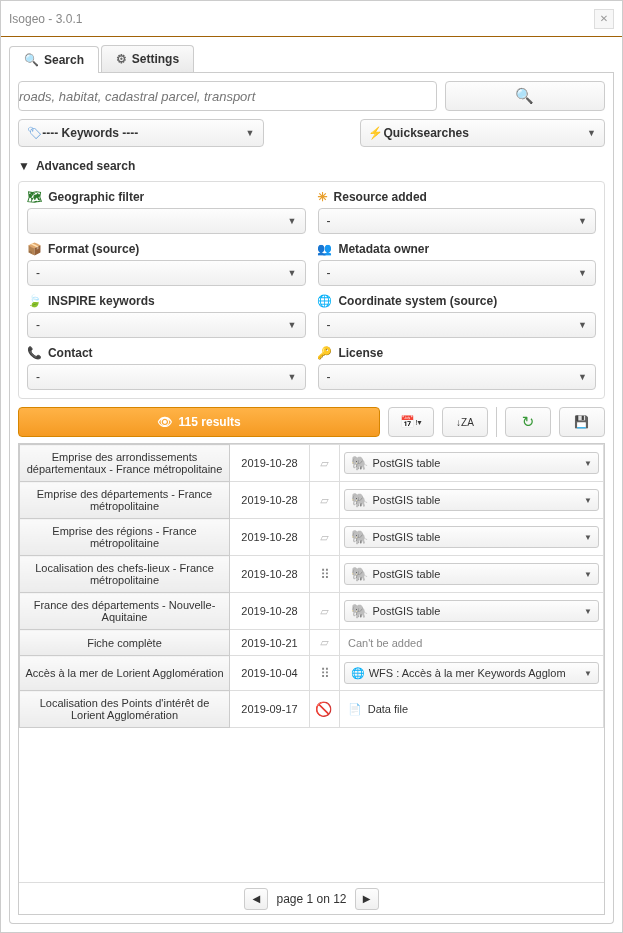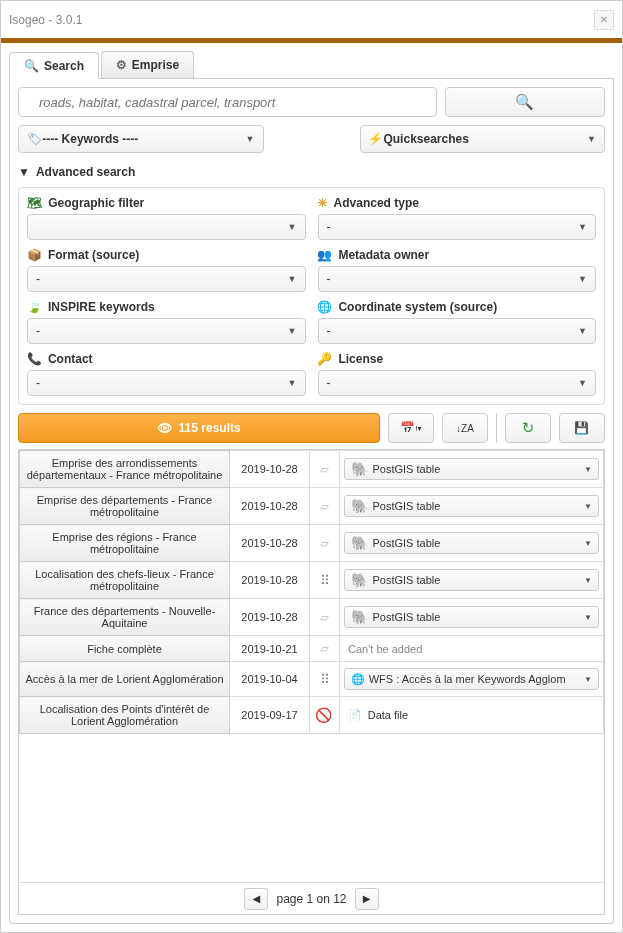--- a/index.html
+++ b/index.html
@@ -1,27 +1,27 @@
 <!DOCTYPE html>
 <html><head>
 <meta charset="utf-8">
 <style>
 * { box-sizing: border-box; margin: 0; padding: 0; }
 body { font-family: "Segoe UI", Tahoma, sans-serif; font-size: 12px; background: #f0f0f0; color: #333; }
 .window { width: 623px; height: 933px; background: #fff; border: 1px solid #ccc; display: flex; flex-direction: column; }
-.titlebar { height: 42px; background: #fff; display: flex; align-items: center; padding: 0 8px; border-bottom: 5px solid #a16207; color: #888; font-size: 12px; }
+.titlebar { height: 36px; background: #fff; display: flex; align-items: center; padding: 0 8px; border-bottom: 1px solid #a16207; color: #888; font-size: 12px; }
 .titlebar .spacer { flex: 1; }
 .titlebar .close { width: 20px; height: 20px; background: #f7f7f7; border: 1px solid #ddd; display: flex; align-items: center; justify-content: center; font-size: 10px; color: #999; }
 .content { flex: 1; padding: 8px; display: flex; flex-direction: column; }
 .tabs { display: flex; border-bottom: 1px solid #ccc; }
 .tab { padding: 6px 14px; border: 1px solid #ccc; border-bottom: none; border-radius: 4px 4px 0 0; background: linear-gradient(#fafafa,#eaeaea); margin-right: 2px; display: flex; align-items: center; gap: 5px; font-weight: bold; cursor: pointer; }
 .tab.active { background: #fff; position: relative; top: 1px; }
 .panel { border: 1px solid #ccc; border-top: none; border-radius: 0 0 4px 4px; padding: 8px; flex: 1; display: flex; flex-direction: column; }
 .row { display: flex; gap: 8px; margin-bottom: 8px; }
-.search-input { flex: 1; height: 30px; border: 1px solid #ccc; border-radius: 4px; padding: 0 20px; font-style: italic; color: #888; font-size: 13px; }
+.search-input { flex: 1; height: 30px; border: 1px solid #ccc; border-radius: 4px; padding: 0 0; font-style: italic; color: #888; font-size: 13px; }
 .btn { height: 30px; border: 1px solid #ccc; border-radius: 4px; background: linear-gradient(#fdfdfd,#f0f0f0); display: flex; align-items: center; justify-content: center; cursor: pointer; }
 .search-btn { width: 160px; }
 .combo { height: 28px; border: 1px solid #ccc; border-radius: 4px; background: linear-gradient(#fdfdfd,#f0f0f0); display: flex; align-items: center; padding: 0 8px; cursor: pointer; position: relative; }
 .combo .caret { margin-left: auto; font-size: 9px; color: #555; }
 .combo.keywords { flex: 1; }
 .combo.quick { flex: 1; }
 .adv-header { display: flex; align-items: center; gap: 6px; font-weight: bold; margin: 4px 0 8px 0; cursor: pointer; }
 .filters { border: 1px solid #ddd; border-radius: 4px; padding: 8px; }
 .filter-row { display: flex; gap: 12px; margin-bottom: 8px; }
 .filter-col { flex: 1; display: flex; flex-direction: column; gap: 4px; }
@@ -72,21 +72,21 @@
     <div class="close">✕</div>
   </div>
   <div class="content">
     <div class="tabs">
       <div class="tab active">
         <span class="ico">🔍</span>
         <span>Search</span>
       </div>
       <div class="tab">
         <span class="ico gear-ico">⚙</span>
-        <span>Emprise</span>
+        <span>Settings</span>
       </div>
     </div>
     <div class="panel">
       <div class="row">
         <input class="search-input" type="text" placeholder="roads, habitat, cadastral parcel, transport" style="">
         <div class="btn search-btn">
           <span style="color:#4a90d9;font-size:15px;">🔍</span>
         </div>
       </div>
       <div class="row">
@@ -114,21 +114,21 @@
                 <span>Geographic filter</span>
               </div>
             <div class="filter-combo">
                 <span></span>
                 <span class="caret">▼</span>
               </div>
           </div>
           <div class="filter-col">
             <div class="filter-label">
                 <span class="ico cog-ico">✳</span>
-                <span>Advanced type</span>
+                <span>Resource added</span>
               </div>
             <div class="filter-combo">
                 <span>-</span>
                 <span class="caret">▼</span>
               </div>
           </div>
         </div>
         <div class="filter-row">
           <div class="filter-col">
             <div class="filter-label">

